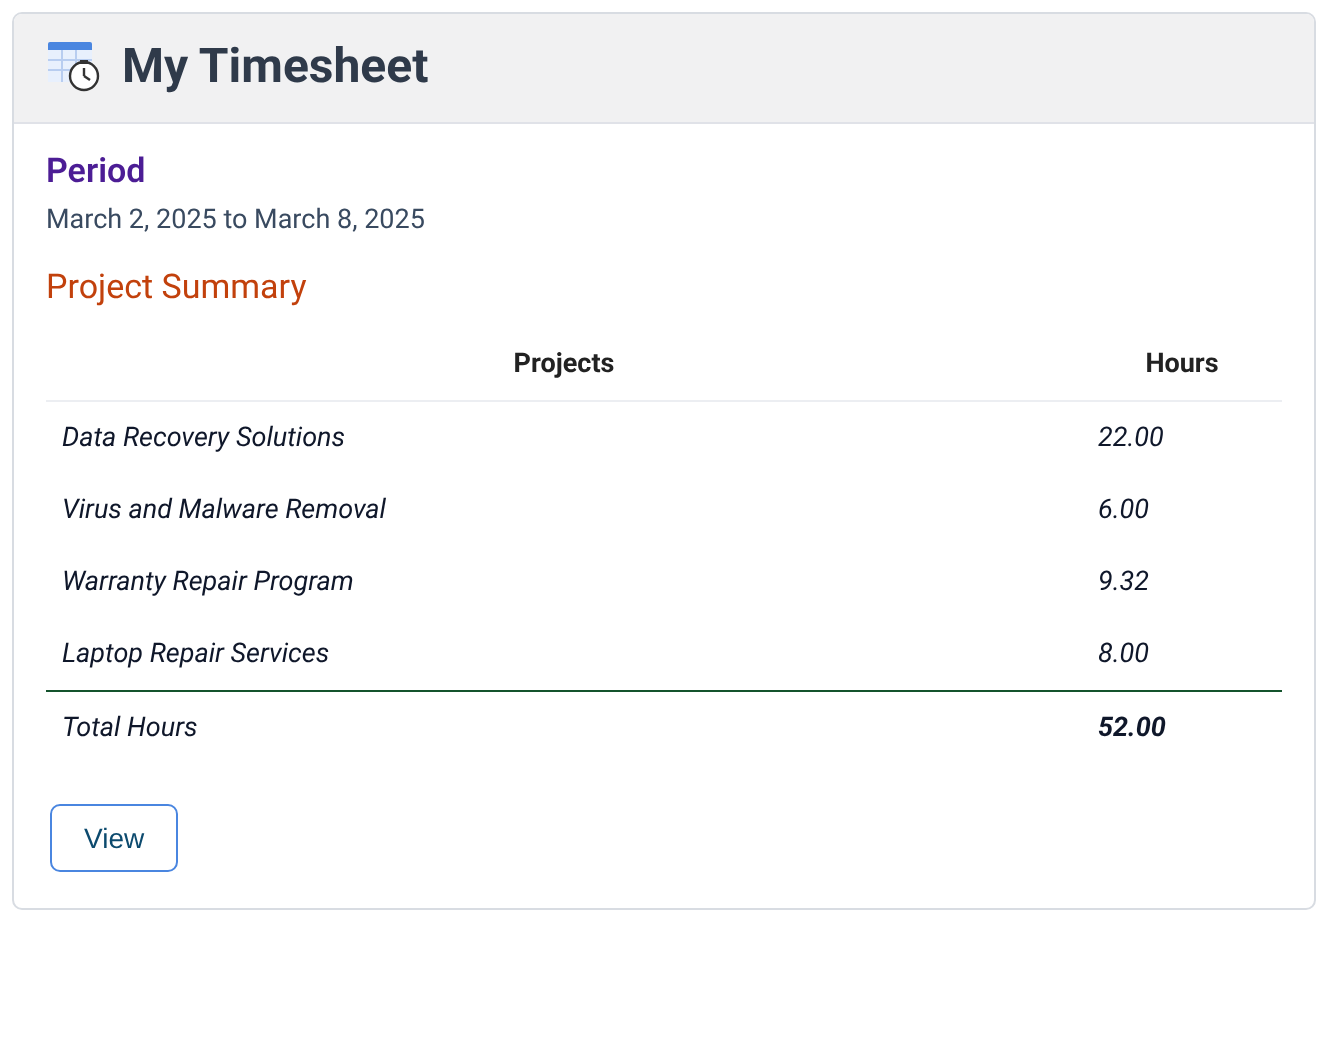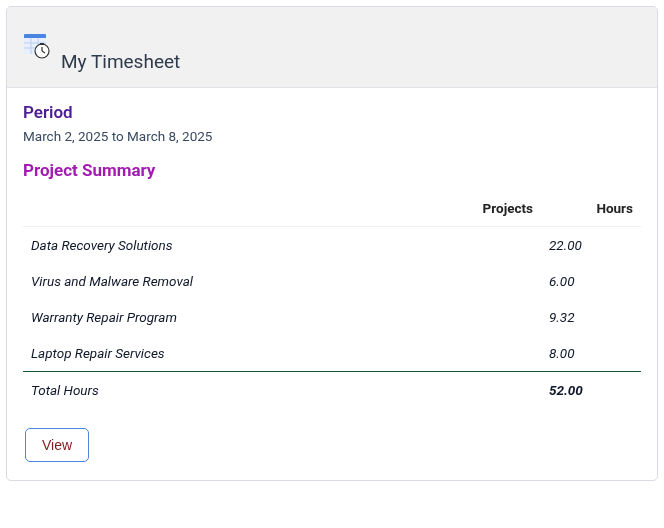--- a/index.html
+++ b/index.html
@@ -23,24 +23,23 @@
     }
     .card-header {
       background: #f1f1f2;
       border-bottom: 1px solid #e0e2e8;
       padding: 12px 16px 14px 16px;
       display: flex;
       align-items: center;
       gap: 10px;
     }
     .header-title {
-      font-size: 19px;
-      font-weight: 400;
+      font-size: 24px;
+      font-weight: 700;
       color: #2f3a4a;
-      margin-top: 31px;
     }
     .icon-wrap {
       width: 28px;
       height: 28px;
       position: relative;
     }
     .card-body {
       padding: 14px 16px 18px 16px;
     }
     .section-title {
@@ -48,33 +47,33 @@
       font-size: 17px;
       font-weight: 600;
       margin-bottom: 6px;
     }
     .period-text {
       color: #394a60;
       font-size: 13.5px;
       margin-bottom: 16px;
     }
     .summary-title {
-      color: #a21caf;
+      color: #c2410c;
       font-size: 17px;
-      font-weight: 700;
+      font-weight: 400;
       margin-bottom: 10px;
     }
     table {
       width: 100%;
       border-collapse: collapse;
       font-size: 13.5px;
       color: #333;
     }
     thead th {
-      text-align: right;
+      text-align: center;
       font-weight: 700;
       color: #222;
       padding: 10px 8px;
       border-bottom: 1px solid #eceef2;
     }
     thead th:last-child {
       width: 100px;
     }
     tbody td {
       padding: 10px 8px;
@@ -86,21 +85,21 @@
     }
     tbody tr.total-row td:last-child {
       font-weight: 700;
     }
     .btn-view {
       display: inline-block;
       margin-top: 20px;
       margin-left: 2px;
       padding: 8px 16px;
       font-size: 14px;
-      color: #7f1d1d;
+      color: #0c4a6e;
       background: #fff;
       border: 1px solid #4a86e0;
       border-radius: 5px;
       cursor: pointer;
       font-weight: 500;
     }
   </style>
 </head>
 <body>
 

